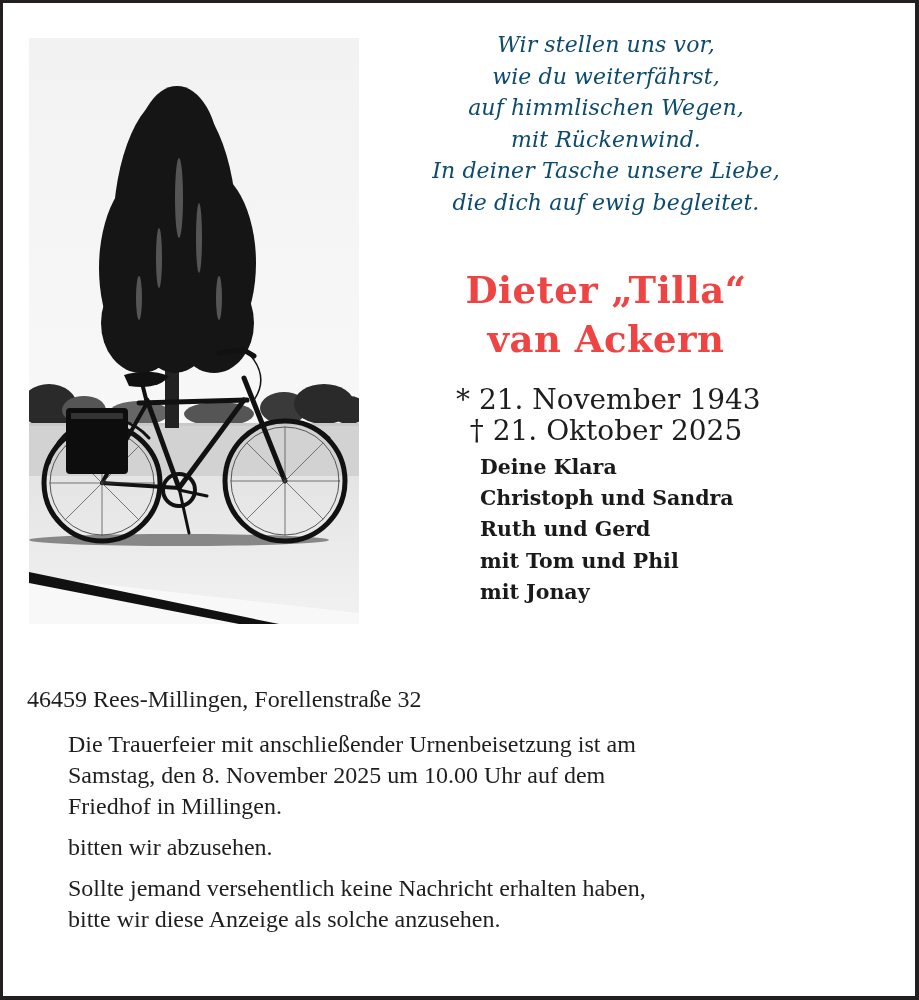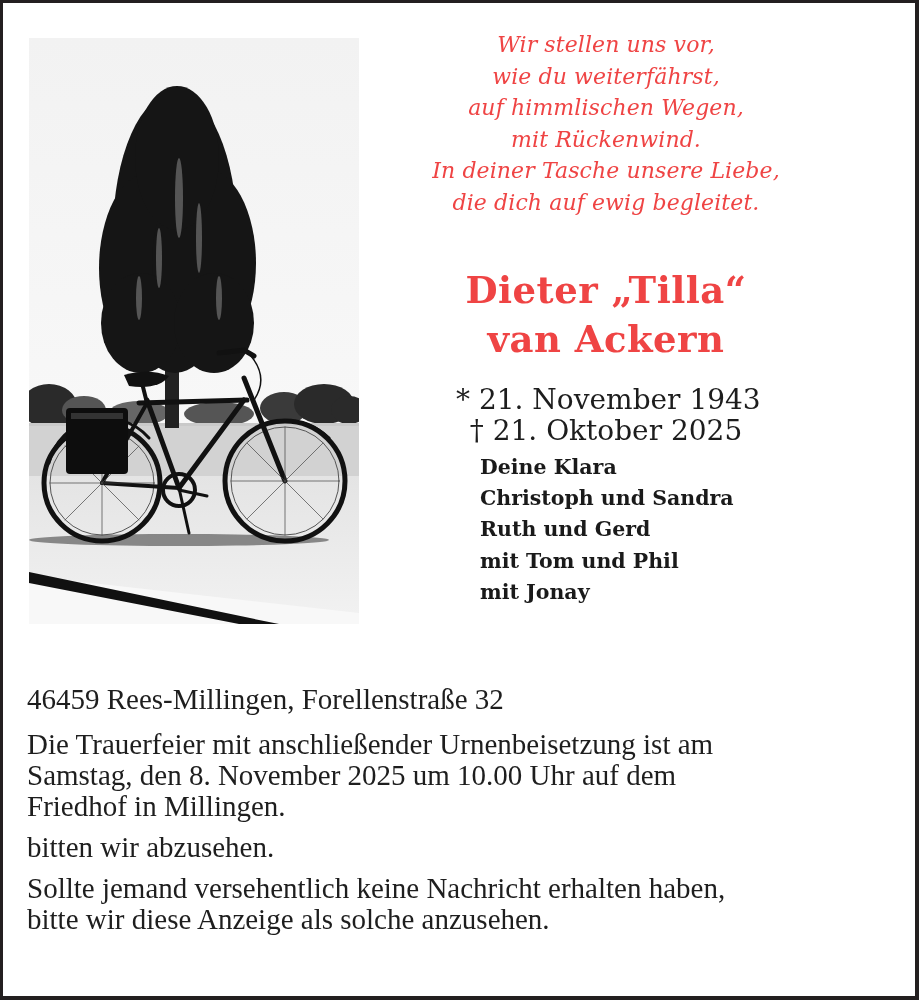--- a/index.html
+++ b/index.html
@@ -20,21 +20,21 @@
       position: absolute; left: 29px; top: 38px; width: 330px; height: 586px;
       background: #f6f6f6; overflow: hidden;
     }
     .photo svg { display: block; width: 330px; height: 586px; }
 
     
     .poem {
       position: absolute; left: 386px; top: 29px; width: 440px;
       text-align: center; font-style: italic;
       font-family: "DejaVu Serif", serif;
-      font-size: 22px; line-height: 31.5px; color: #ef4444;
+      font-size: 22px; line-height: 31.5px; color: #0c4a6e;
       letter-spacing: 0.1px;
     }
     .poem div { white-space: nowrap; }
 
     
     .name {
       position: absolute; left: 406px; top: 266px; width: 400px;
       text-align: center; font-weight: bold;
       font-family: "DejaVu Serif", serif;
       font-size: 37px; line-height: 49px; color: #ef4444;
@@ -51,26 +51,26 @@
 
     .family {
       position: absolute; left: 480px; top: 452px; width: 400px;
       font-family: "DejaVu Serif", serif; font-weight: bold;
       font-size: 20.5px; line-height: 31.2px; color: #1a1a1a;
     }
     .family div { white-space: nowrap; }
 
     .bottom {
       position: absolute; left: 27px; top: 684px; width: 870px;
-      font-family: "Liberation Serif", serif; font-size: 29px; line-height: 31px; color: #1e1e1e;
+      font-family: "Liberation Serif", serif; font-size: 24px; line-height: 31px; color: #1e1e1e;
     }
     .bottom p { white-space: nowrap; }
     .bottom .address { margin-bottom: 14px; }
     .bottom .para { margin-bottom: 10px; }
-    .bottom .line { display: block; }
+    .bottom .line { display: block; margin-left: 41px; }
   </style>
 </head>
 <body>
 
 <div class="frame"></div>
 
 <div class="photo">
   <svg viewBox="0 0 330 586" xmlns="http://www.w3.org/2000/svg">
     <defs>
       <linearGradient id="sky" x1="0" y1="0" x2="0" y2="1">

